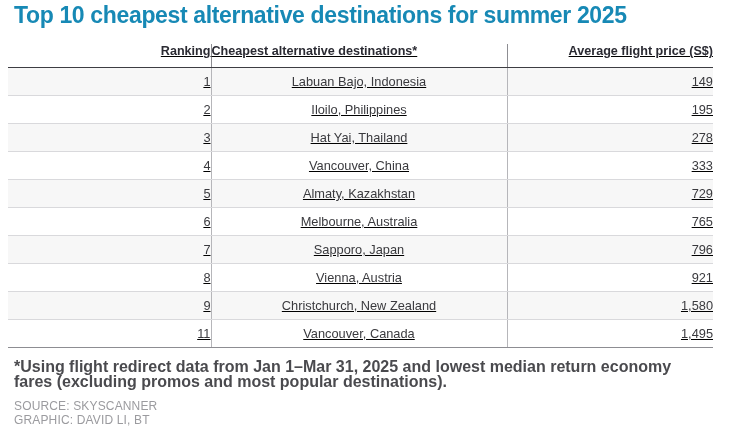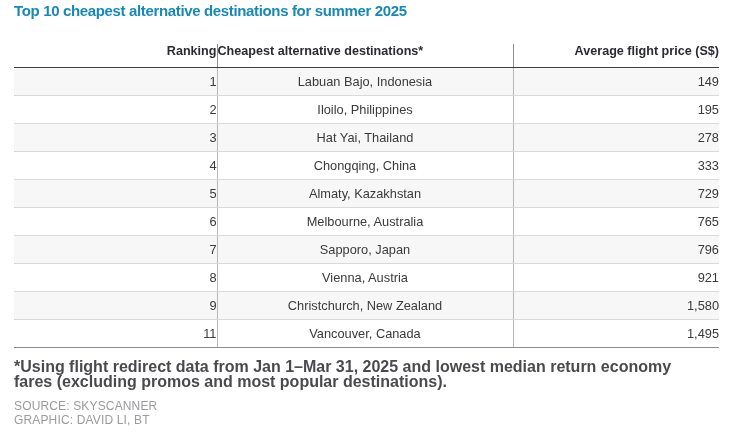--- a/index.html
+++ b/index.html
@@ -20,33 +20,34 @@
     height: 434px;
     box-sizing: border-box;
   }
 
   
   .title {
     position: absolute;
     left: 14px;
     top: 2px;
     width: 700px;
-    font-size: 15px;
+    font-size: 23px;
     font-weight: bold;
     letter-spacing: -0.35px;
     color: #1789b5;
     white-space: nowrap;
   }
 
   
   .table-wrap {
     position: absolute;
-    left: 14px;
+    left: 8px;
     top: 44px;
     width: 705px;
+    text-decoration: underline;
   }
   table.data {
     width: 705px;
     border-collapse: collapse;
     table-layout: fixed;
   }
   table.data col.c-rank  { width: 203px; }
   table.data col.c-dest  { width: 296px; }
   table.data col.c-price { width: 206px; }
 
@@ -160,21 +161,21 @@
           <td class="t-dest">Iloilo, Philippines</td>
           <td class="t-price">195</td>
         </tr>
         <tr>
           <td class="t-rank">3</td>
           <td class="t-dest">Hat Yai, Thailand</td>
           <td class="t-price">278</td>
         </tr>
         <tr>
           <td class="t-rank">4</td>
-          <td class="t-dest">Chongqing, China</td>
+          <td class="t-dest">Vancouver, China</td>
           <td class="t-price">333</td>
         </tr>
         <tr>
           <td class="t-rank">5</td>
           <td class="t-dest">Almaty, Kazakhstan</td>
           <td class="t-price">729</td>
         </tr>
         <tr>
           <td class="t-rank">6</td>
           <td class="t-dest">Melbourne, Australia</td>

